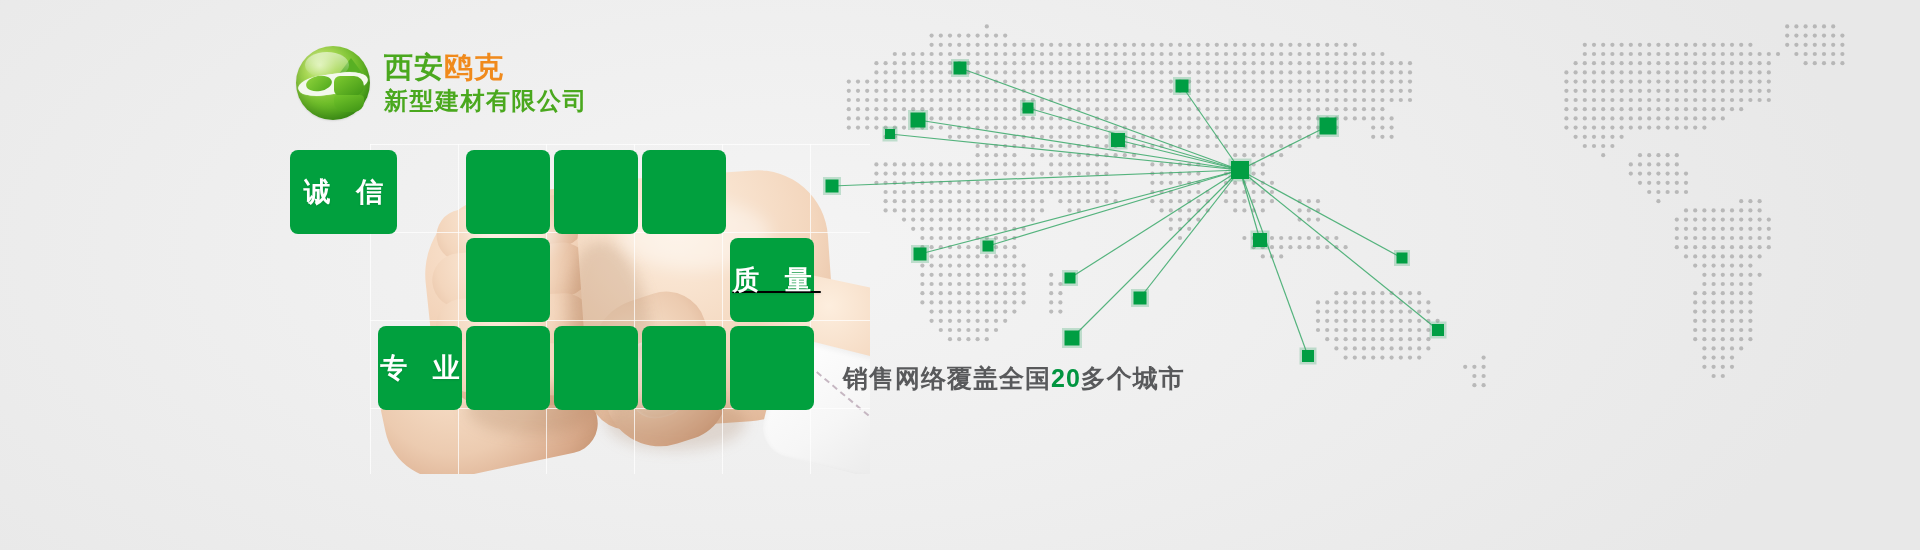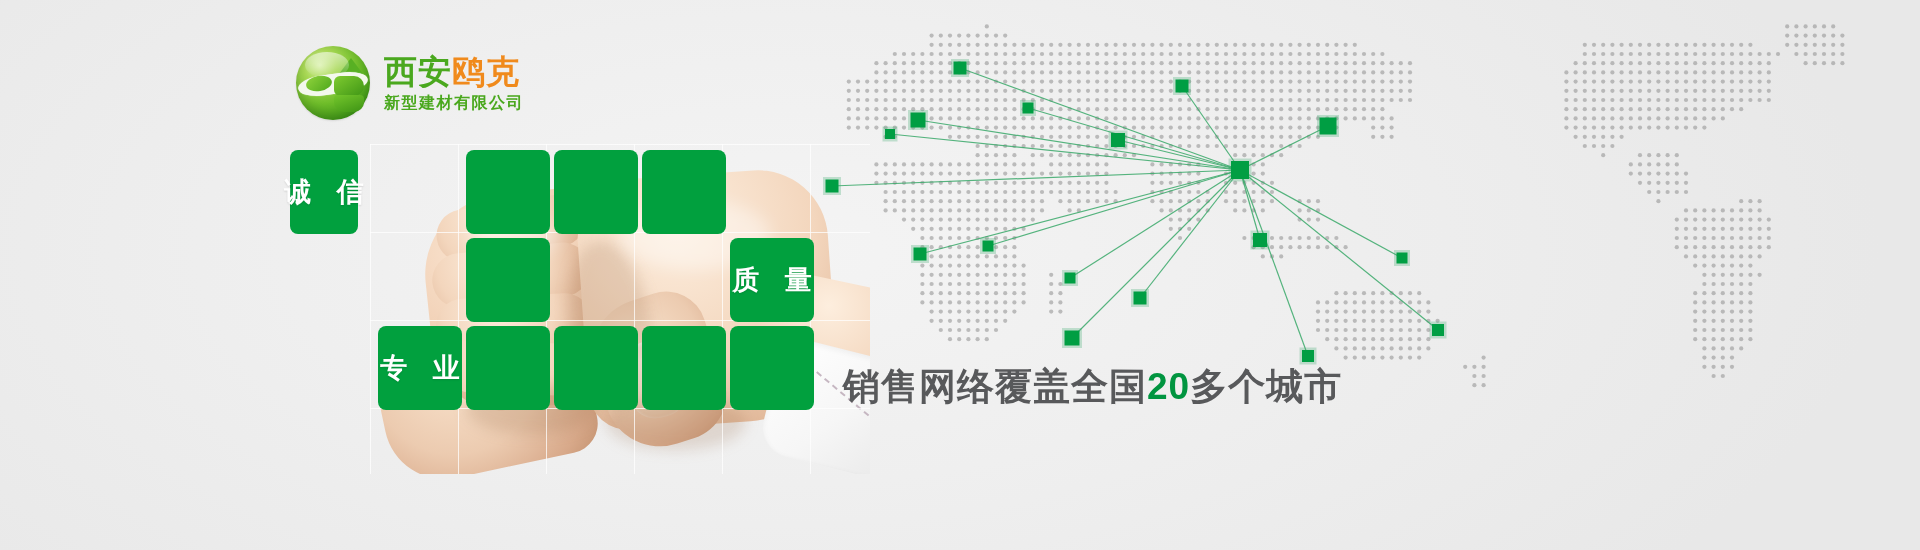--- a/index.html
+++ b/index.html
@@ -85,30 +85,30 @@
     position: absolute;
     left: 9px; top: 6px;
     width: 44px; height: 26px;
     border-radius: 50%;
     background: linear-gradient(180deg, rgba(255,255,255,.55), rgba(255,255,255,0));
     pointer-events: none;
   }
 
   .logo-text { display: flex; flex-direction: column; gap: 4px; }
   .logo-line1 {
-    font-size: 33px;
+    font-size: 29px;
     font-weight: bold;
     letter-spacing: 1px;
     line-height: 1.1;
     white-space: nowrap;
   }
   .logo-line1 .part-a { color: #4aa81e; }
   .logo-line1 .part-b { color: #f08a1c; }
   .logo-line2 {
-    font-size: 16px;
+    font-size: 24px;
     font-weight: bold;
     color: #4aa81e;
     letter-spacing: 1.5px;
     line-height: 1.1;
     white-space: nowrap;
   }
 
   
   #mosaic {
     position: absolute;
@@ -258,21 +258,21 @@
     position: absolute;
     left: 720px; top: 8px;
     width: 1200px; height: 420px;
   }
   #map svg { display: block; }
 
   
   #tagline {
     position: absolute;
     left: 843px; top: 362px;
-    font-size: 37px;
+    font-size: 25px;
     font-weight: bold;
     letter-spacing: 1px;
     white-space: nowrap;
   }
   #tagline .t-main { color: #58595b; }
   #tagline .t-num  { color: #019540; }
   #tagline .t-tail { color: #58595b; }
 </style>
 </head>
 <body>
@@ -313,28 +313,28 @@
       <div id="cuff"></div>
       <div class="shade" id="sh1"></div>
       <div class="shade" id="sh2"></div>
       <div class="shade" id="sh3"></div>
       <div class="hilite" id="hl1"></div>
       <div class="hilite" id="hl2"></div>
       <div id="gridlines"></div>
     </div>
 
     <div id="tiles">
-        <div class="tile" style="left: 0px; top: 0px; width: 68px;">
+        <div class="tile" style="left: 0px; top: 0px; width: 107px;">
           <span class="label">诚 信</span>
         </div>
         <div class="tile" style="left: 176px; top: 0px; width: 84px;"></div>
         <div class="tile" style="left: 264px; top: 0px; width: 84px;"></div>
         <div class="tile" style="left: 352px; top: 0px; width: 84px;"></div>
         <div class="tile" style="left: 176px; top: 88px; width: 84px;"></div>
-        <div class="tile" style="left: 440px; top: 88px; width: 84px;">
+        <div class="tile" style="left: 440px; top: 88px; width: 84px; text-decoration: underline;">
           <span class="label">质 量</span>
         </div>
         <div class="tile" style="left: 88px; top: 176px; width: 84px;">
           <span class="label">专 业</span>
         </div>
         <div class="tile" style="left: 176px; top: 176px; width: 84px;"></div>
         <div class="tile" style="left: 264px; top: 176px; width: 84px;"></div>
         <div class="tile" style="left: 352px; top: 176px; width: 84px;"></div>
         <div class="tile" style="left: 440px; top: 176px; width: 84px;"></div>
       </div>

